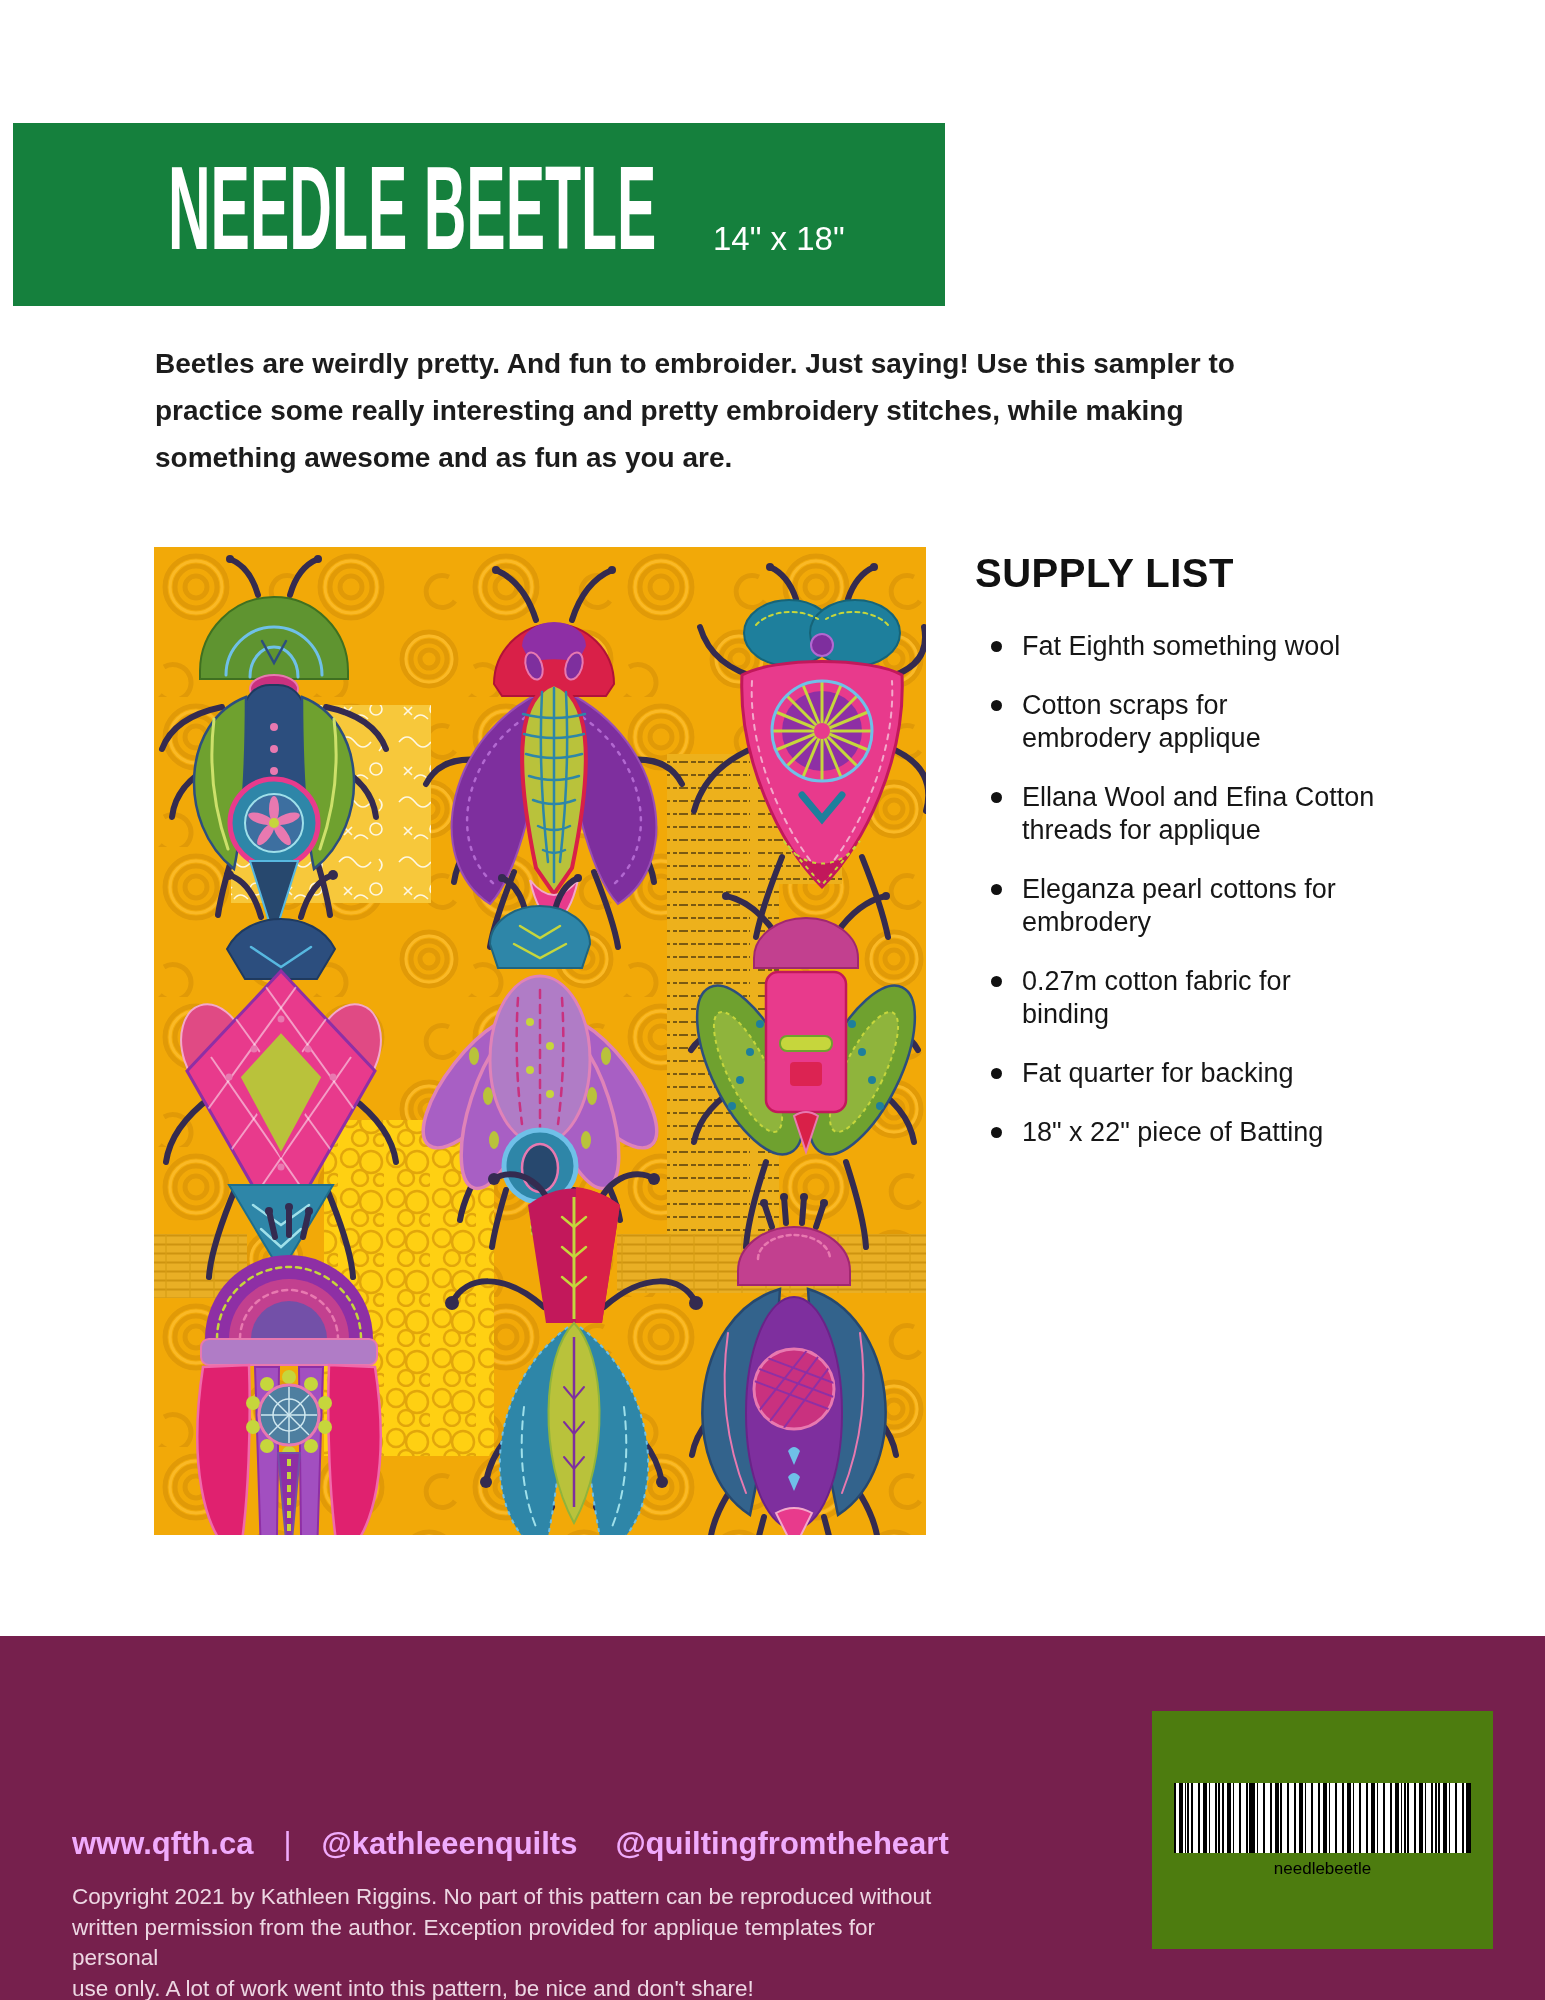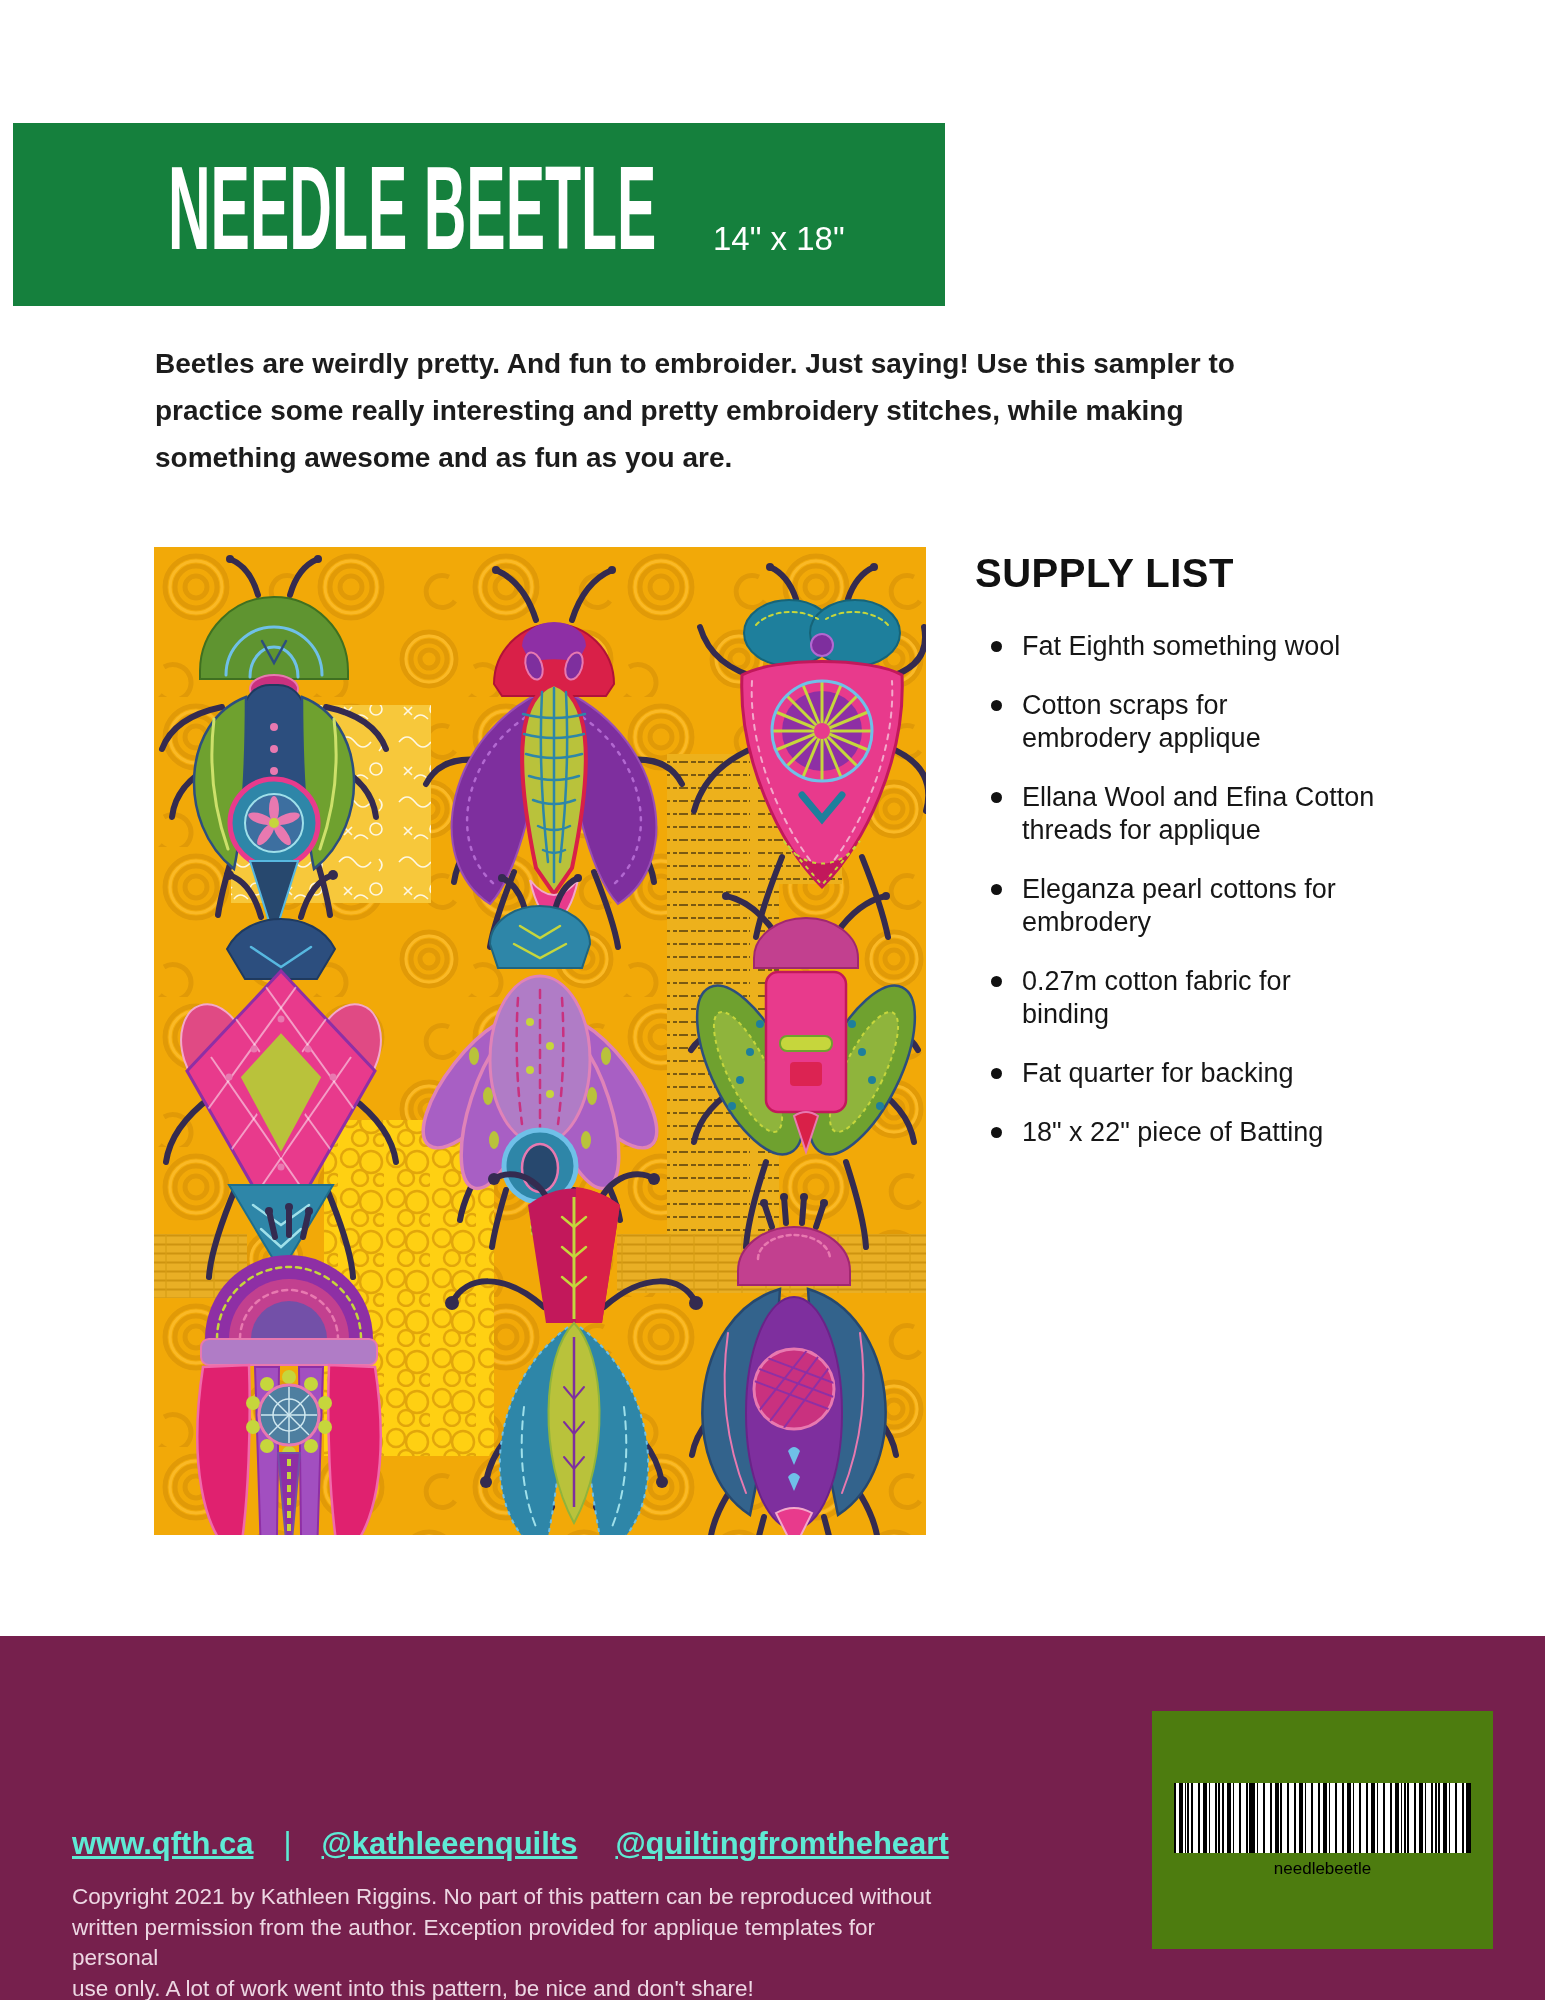--- a/index.html
+++ b/index.html
@@ -38,21 +38,21 @@
     content:"";position:absolute;left:16px;top:11px;width:11px;height:11px;
     border-radius:50%;background:#111;
   }
   .supply .note{
     margin:56px 0 0 0;font-size:29px;line-height:37px;font-weight:bold;
     white-space:pre-line;color:#0e0e0e;
   }
   
   .footer{position:absolute;left:0;top:1636px;width:1545px;height:364px;background:#76204D;}
   .social{position:absolute;left:72px;top:190px;display:flex;align-items:flex-start;
-    color:#5eead4;font-size:31px;font-weight:bold;white-space:nowrap;text-decoration:underline;}
+    color:#f0abfc;font-size:31px;font-weight:bold;white-space:nowrap;}
   .social .sep{margin:0 30px;font-weight:normal;}
   .social .h2nd{margin-left:38px;}
   .copyright{
     position:absolute;left:72px;top:246px;width:860px;margin:0;color:#EDD7E3;
     font-size:22.5px;line-height:30.5px;white-space:pre-line;font-weight:normal;
   }
   .barcode-box{position:absolute;left:1152px;top:75px;width:341px;height:238px;background:#4d7c0f;}
   .bars{
     position:absolute;left:22px;top:72px;width:297px;height:70px;background-color:#fff;
     background-image:

